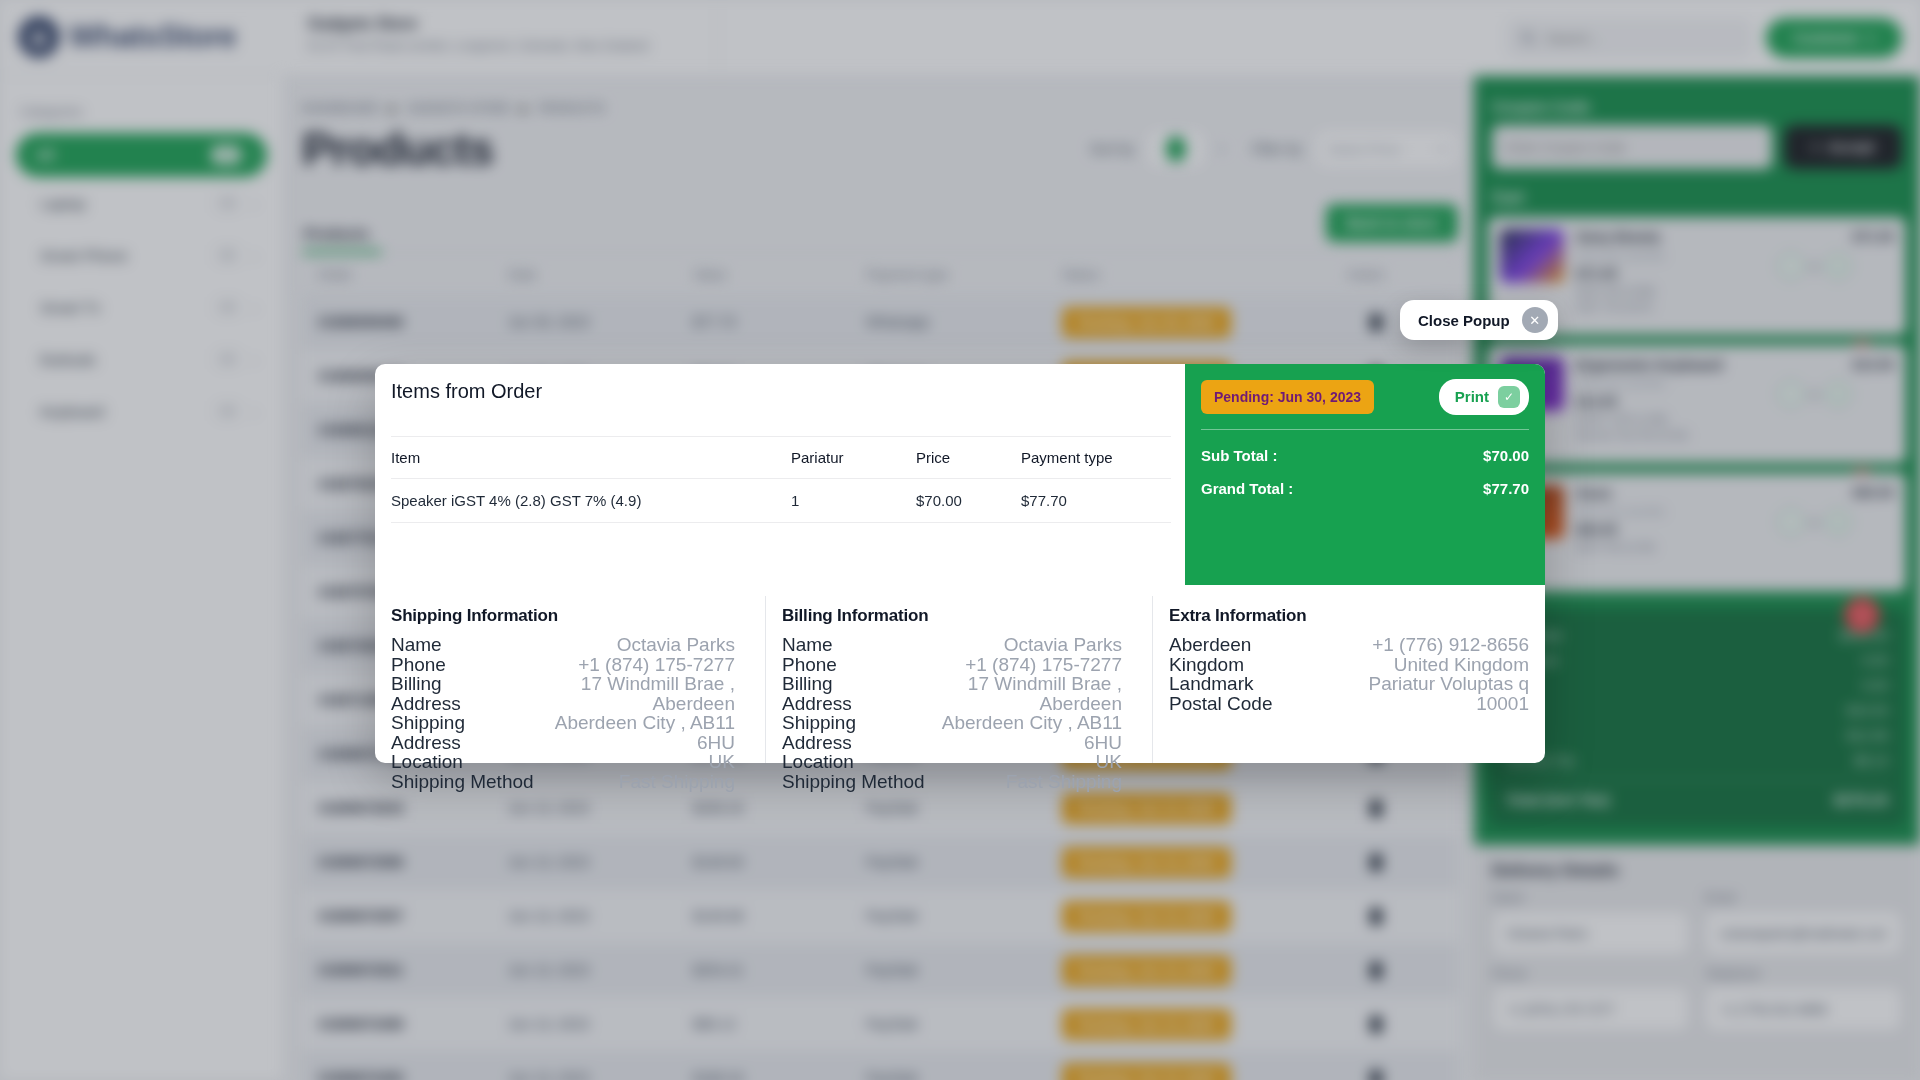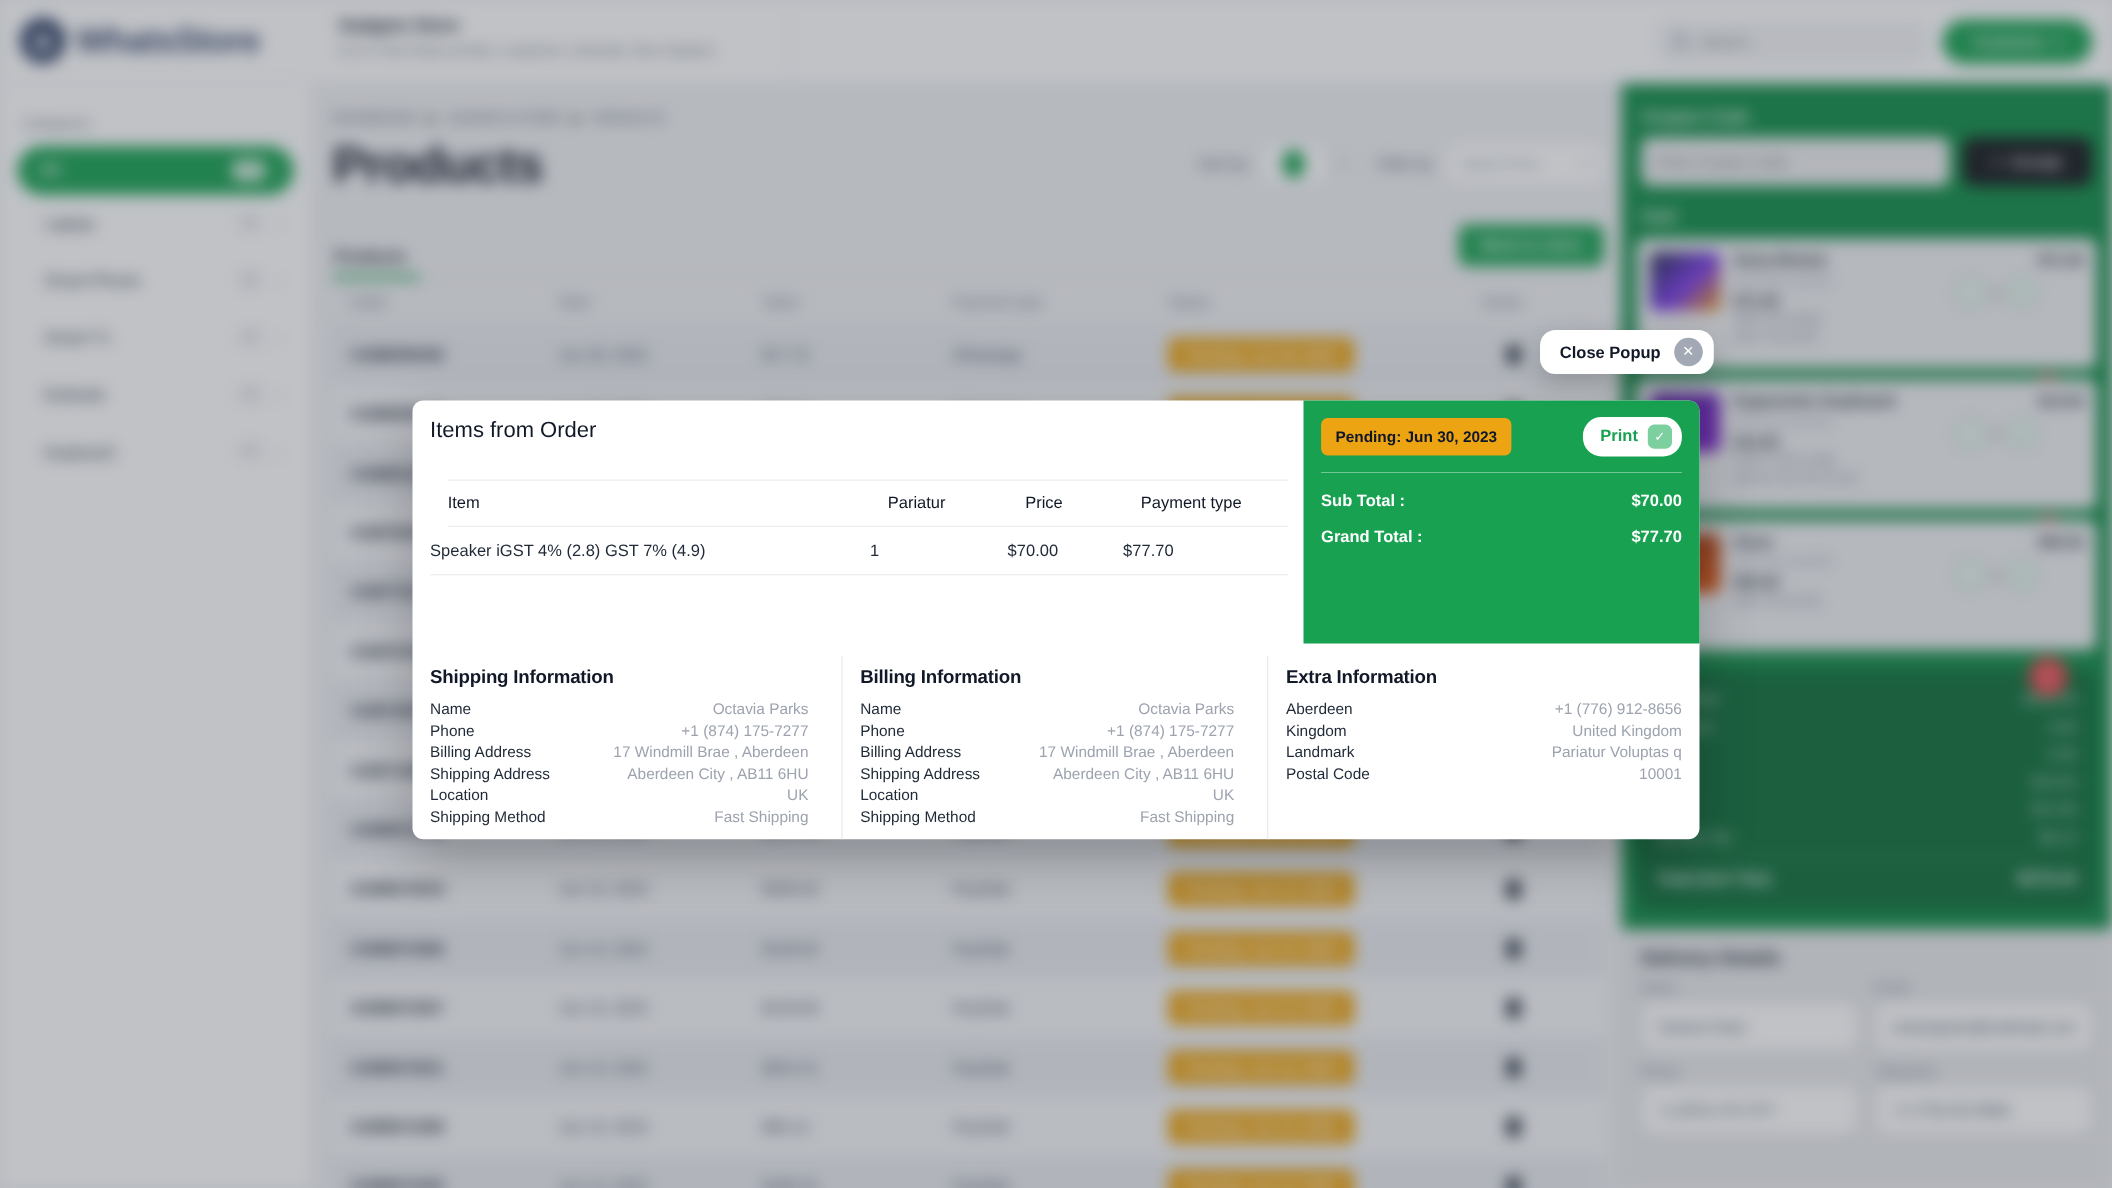--- a/index.html
+++ b/index.html
@@ -115,43 +115,43 @@
     box-shadow:0 8px 24px rgba(0,0,0,0.18); font-size:15px; font-weight:800; color:var(--ink);}
   .close-x{ width:26px; height:26px; border-radius:50%; background:#A2A9B4; color:#fff;
     display:flex; align-items:center; justify-content:center; font-size:13px;}
   .modal{ position:absolute; left:375px; top:364px; width:1170px; height:399px; background:#fff;
     border-radius:10px; z-index:20; box-shadow:0 18px 50px rgba(0,0,0,0.22);}
   .m-title{ padding:16px 0 0 16px; height:72px;}
   .m-title .l1{ font-size:20px; color:var(--ink);}
   .m-title .l2{ font-size:21px; font-weight:800; color:var(--ink); margin-top:2px;}
   .m-table{ width:780px; margin-left:16px;}
   .m-thr{ display:grid; grid-template-columns:400px 125px 105px 150px; align-items:center; height:43px;
-    border-top:1px solid #ECECEE; border-bottom:1px solid #ECECEE; font-size:15px; color:var(--ink);margin-left:16px;}
+    border-top:1px solid #ECECEE; border-bottom:1px solid #ECECEE; font-size:15px; color:var(--ink);}
   .m-tr{ display:grid; grid-template-columns:400px 125px 105px 150px; align-items:center; height:44px;
     border-bottom:1px solid #ECECEE; font-size:15px; color:#1F2937;}
   .m-green{ position:absolute; right:0; top:0; width:360px; height:221px; background:var(--green);
     border-radius:0 10px 0 0; padding:0 16px;}
   .m-badge-row{ height:66px; display:flex; align-items:center; justify-content:space-between;
     border-bottom:1px solid rgba(255,255,255,0.4);}
-  .pending-badge{ background:var(--orange); color:#0f172a; font-size:14px; font-weight:600;
+  .pending-badge{ background:var(--orange); color:#701a75; font-size:14px; font-weight:600;
     padding:9px 13px; border-radius:6px;}
   .print-btn{ height:36px; background:#fff; border-radius:17px; display:flex; align-items:center; gap:9px;
     padding:0 9px 0 16px; color:var(--green); font-size:15px; font-weight:700;}
   .print-ico{ width:22px; height:22px; background:#7CCF9F; border-radius:6px; color:#fff;
     display:flex; align-items:center; justify-content:center; font-size:12px;}
   .m-summary{ padding-top:9px;}
   .m-srow{ display:flex; justify-content:space-between; align-items:center; height:33px;
     color:#fff; font-size:15px; font-weight:700;}
   .m-sections{ position:absolute; left:0; top:232px; right:0; bottom:0; display:flex;}
   .m-sec{ padding:10px 30px 0 16px;}
   .m-sec.c1{ width:390px;}
   .m-sec.c2{ width:387px; border-left:1px solid var(--line);}
   .m-sec.c3{ width:393px; border-left:1px solid var(--line); padding-right:16px;}
   .m-sec h3{ font-size:17px; font-weight:800; color:var(--ink); margin-bottom:9px; letter-spacing:-0.2px;}
-  .i-row{ display:flex; justify-content:space-between; font-size:14px; line-height:19.5px;}
+  .i-row{ display:flex; justify-content:space-between; font-size:19px; line-height:19.5px;}
   .i-row .lab{ color:#1F2937;}
   .i-row .val{ color:#9CA3AF; text-align:right;}
   svg{ display:block;}
 </style>
 </head>
 <body>
 
 <div class="bg">
 
   <div class="topbar">

